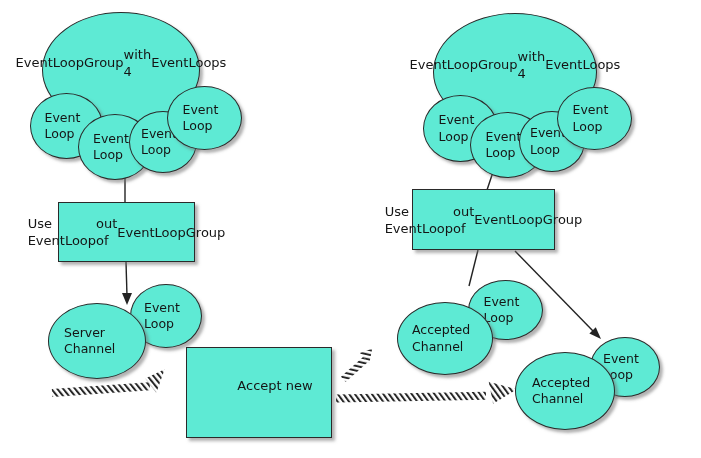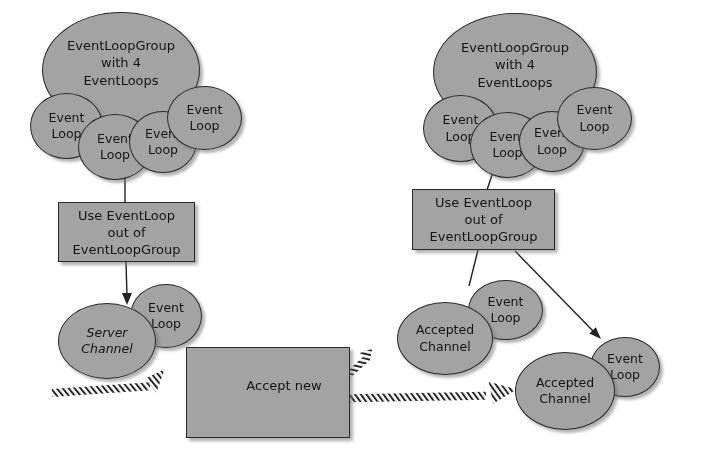--- a/index.html
+++ b/index.html
@@ -14,27 +14,27 @@
     overflow: hidden;
   }
   .underlay, .overlay {
     position: absolute;
     left: 0; top: 0;
     width: 701px; height: 458px;
     pointer-events: none;
   }
   .shape {
     position: absolute;
-    background: #a3a3a3;
+    background: #5eead4;
     border: 1.6px solid #2a2a2a;
     display: flex;
-    flex-direction: column;
+    flex-direction: row;
     align-items: center;
     justify-content: center;
-    text-align: center;
+    text-align: left;
     box-shadow: 3px 3px 3px rgba(115,115,115,0.55);
   }
   .ellipse { border-radius: 50%; }
   .rect { border-width: 1.8px; }
   .big-label { font-size: 13px; line-height: 17.5px; }
   .box-label { font-size: 13px; line-height: 17px; }
   .small-label { font-size: 12.5px; line-height: 16.5px; }
   .wrap-40 { width: 44px; }
   .wrap-66 { width: 66px; }
 </style>
@@ -99,25 +99,25 @@
 
   <div class="shape rect box-label" style="left:58px; top:202px; width:137px; height:60px;">
     <div>Use EventLoop</div>
     <div>out of</div>
     <div>EventLoopGroup</div>
   </div>
 
   <div class="shape ellipse small-label" style="left:130px; top:284px; width:72px; height:64px;">
     <div class="wrap-40">Event Loop</div>
   </div>
-  <div class="shape ellipse small-label" style="left:58px; top:303px; width:98px; height:76px;font-style:italic;">
+  <div class="shape ellipse small-label" style="left:48px; top:303px; width:98px; height:76px;">
     <div class="wrap-66">Server Channel</div>
   </div>
 
-  <div class="shape rect box-label" style="left:186px; top:347px; width:164px; height:91px; padding-bottom:14px;padding-left:32px;">
+  <div class="shape rect box-label" style="left:186px; top:347px; width:146px; height:91px; padding-bottom:14px;padding-left:32px;">
     <div>Accept new</div>
   </div>
 
   <div class="shape ellipse big-label" style="left:433px; top:13px; width:164px; height:118px; padding-bottom:14px;">
     <div>EventLoopGroup</div>
     <div>with 4</div>
     <div>EventLoops</div>
   </div>
 
   <div class="shape ellipse small-label" style="left:423px; top:95px; width:75px; height:67px;">

